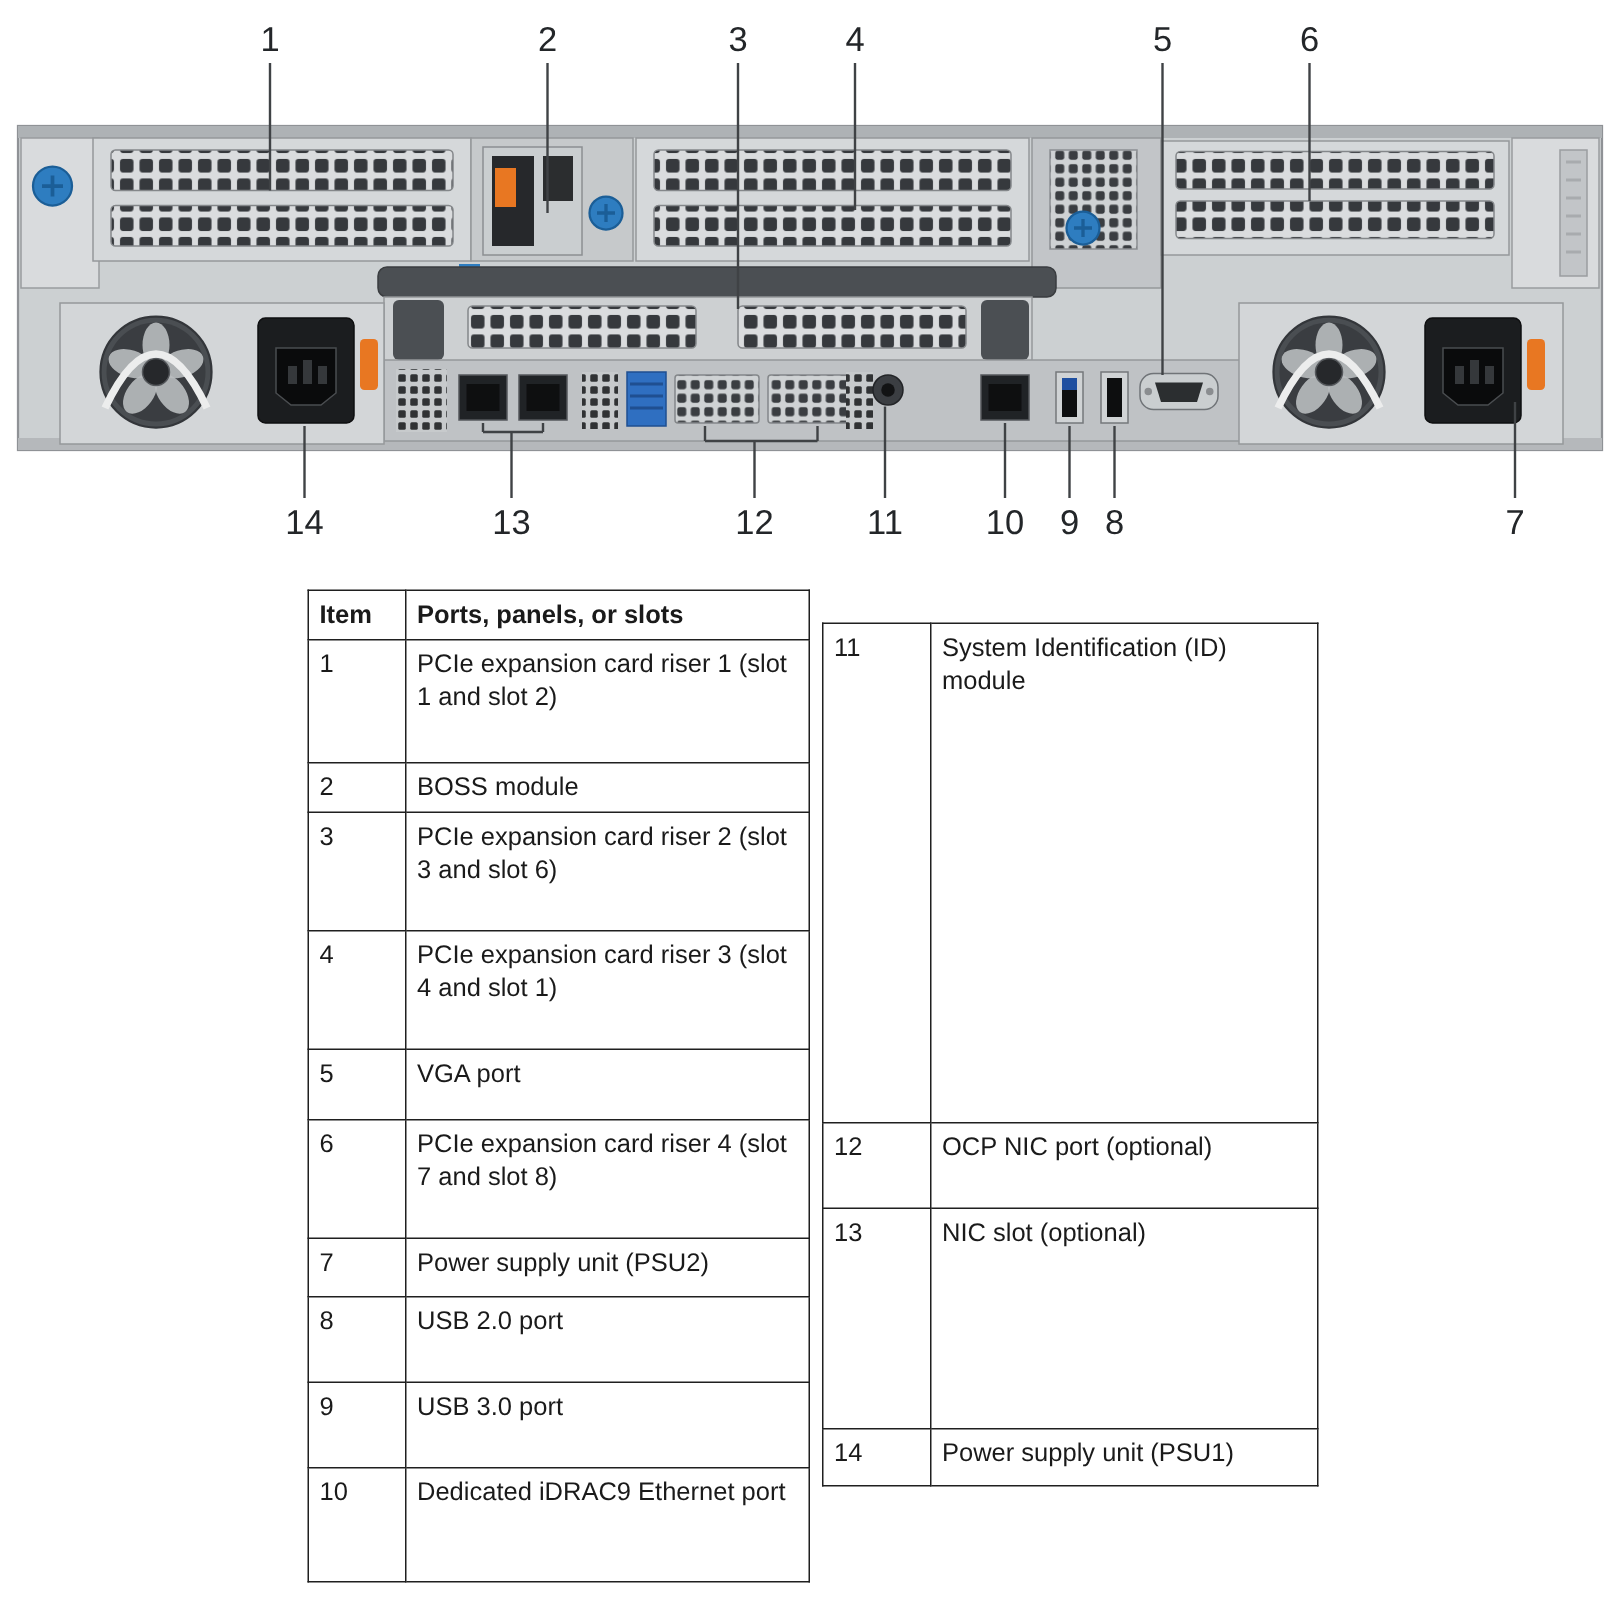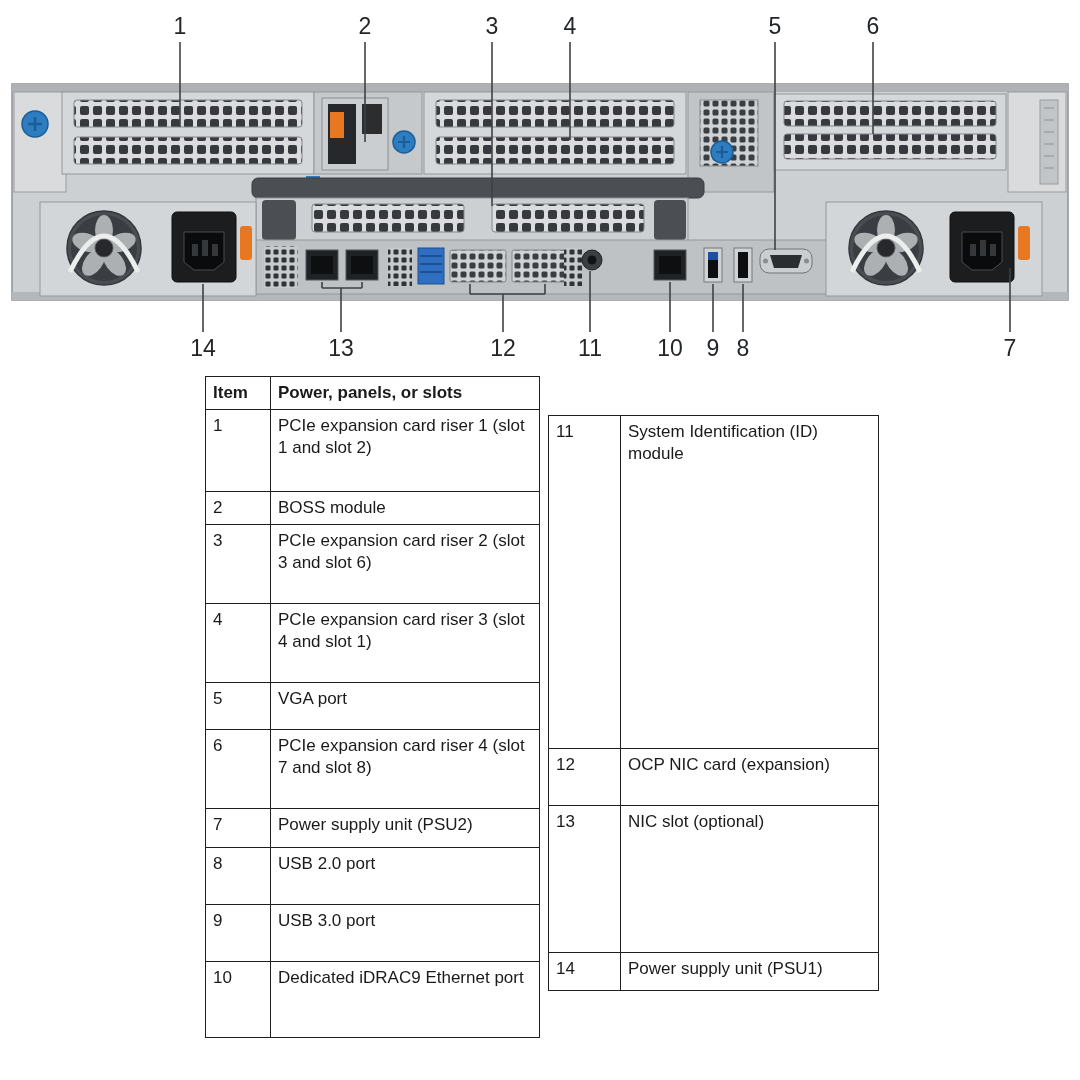--- a/index.html
+++ b/index.html
@@ -5,21 +5,21 @@
   html,body { margin:0; padding:0; background:#ffffff; }
   body { width:1080px; height:1080px; font-family:"Liberation Sans", sans-serif; color:#1a1a1a; }
   .stage { position:relative; width:1080px; height:1080px; overflow:hidden; background:#ffffff; }
 
   .diagram-svg { position:absolute; left:0; top:0; }
 
   table { border-collapse:collapse; table-layout:fixed; background:#fff; }
   td, th { border:1.5px solid #1f1f1f; vertical-align:top; padding:5px 7px; font-size:17px; line-height:1.3; text-align:left; }
   th { font-weight:bold; }
 
-  .left-table  { position:absolute; left:205px; top:376px; width:334px; }
+  .left-table  { position:absolute; left:205px; top:393px; width:334px; }
   .right-table { position:absolute; left:548px; top:415px; width:330px; }
 
   .lt-h  { height:26px; }
   .lt-r0 { height:82px; } .lt-r1 { height:33px; } .lt-r2 { height:79px; }
   .lt-r3 { height:79px; } .lt-r4 { height:47px; } .lt-r5 { height:79px; }
   .lt-r6 { height:39px; } .lt-r7 { height:57px; } .lt-r8 { height:57px; }
   .lt-r9 { height:76px; }
 
   .rt-r0 { height:333px; } .rt-r1 { height:57px; } .rt-r2 { height:147px; } .rt-r3 { height:38px; }
 
@@ -239,21 +239,21 @@
   </svg>
 
   <table class="left-table">
     <colgroup>
         <col style="width:65px">
         <col style="width:269px">
       </colgroup>
     <tbody>
         <tr class="lt-h">
       <th>Item</th>
-      <th>Power, panels, or slots</th>
+      <th>Ports, panels, or slots</th>
     </tr>
     <tr class="lt-r0">
       <td>1</td>
       <td>PCIe expansion card riser 1 (slot 1 and slot 2)</td>
     </tr>
     <tr class="lt-r1">
       <td>2</td>
       <td>BOSS module</td>
     </tr>
     <tr class="lt-r2">
@@ -296,21 +296,21 @@
         <col style="width:72px">
         <col style="width:258px">
       </colgroup>
     <tbody>
         <tr class="rt-r0">
       <td>11</td>
       <td>System Identification (ID) module</td>
     </tr>
     <tr class="rt-r1">
       <td>12</td>
-      <td>OCP NIC card (expansion)</td>
+      <td>OCP NIC port (optional)</td>
     </tr>
     <tr class="rt-r2">
       <td>13</td>
       <td>NIC slot (optional)</td>
     </tr>
     <tr class="rt-r3">
       <td>14</td>
       <td>Power supply unit (PSU1)</td>
     </tr>
   </tbody>

